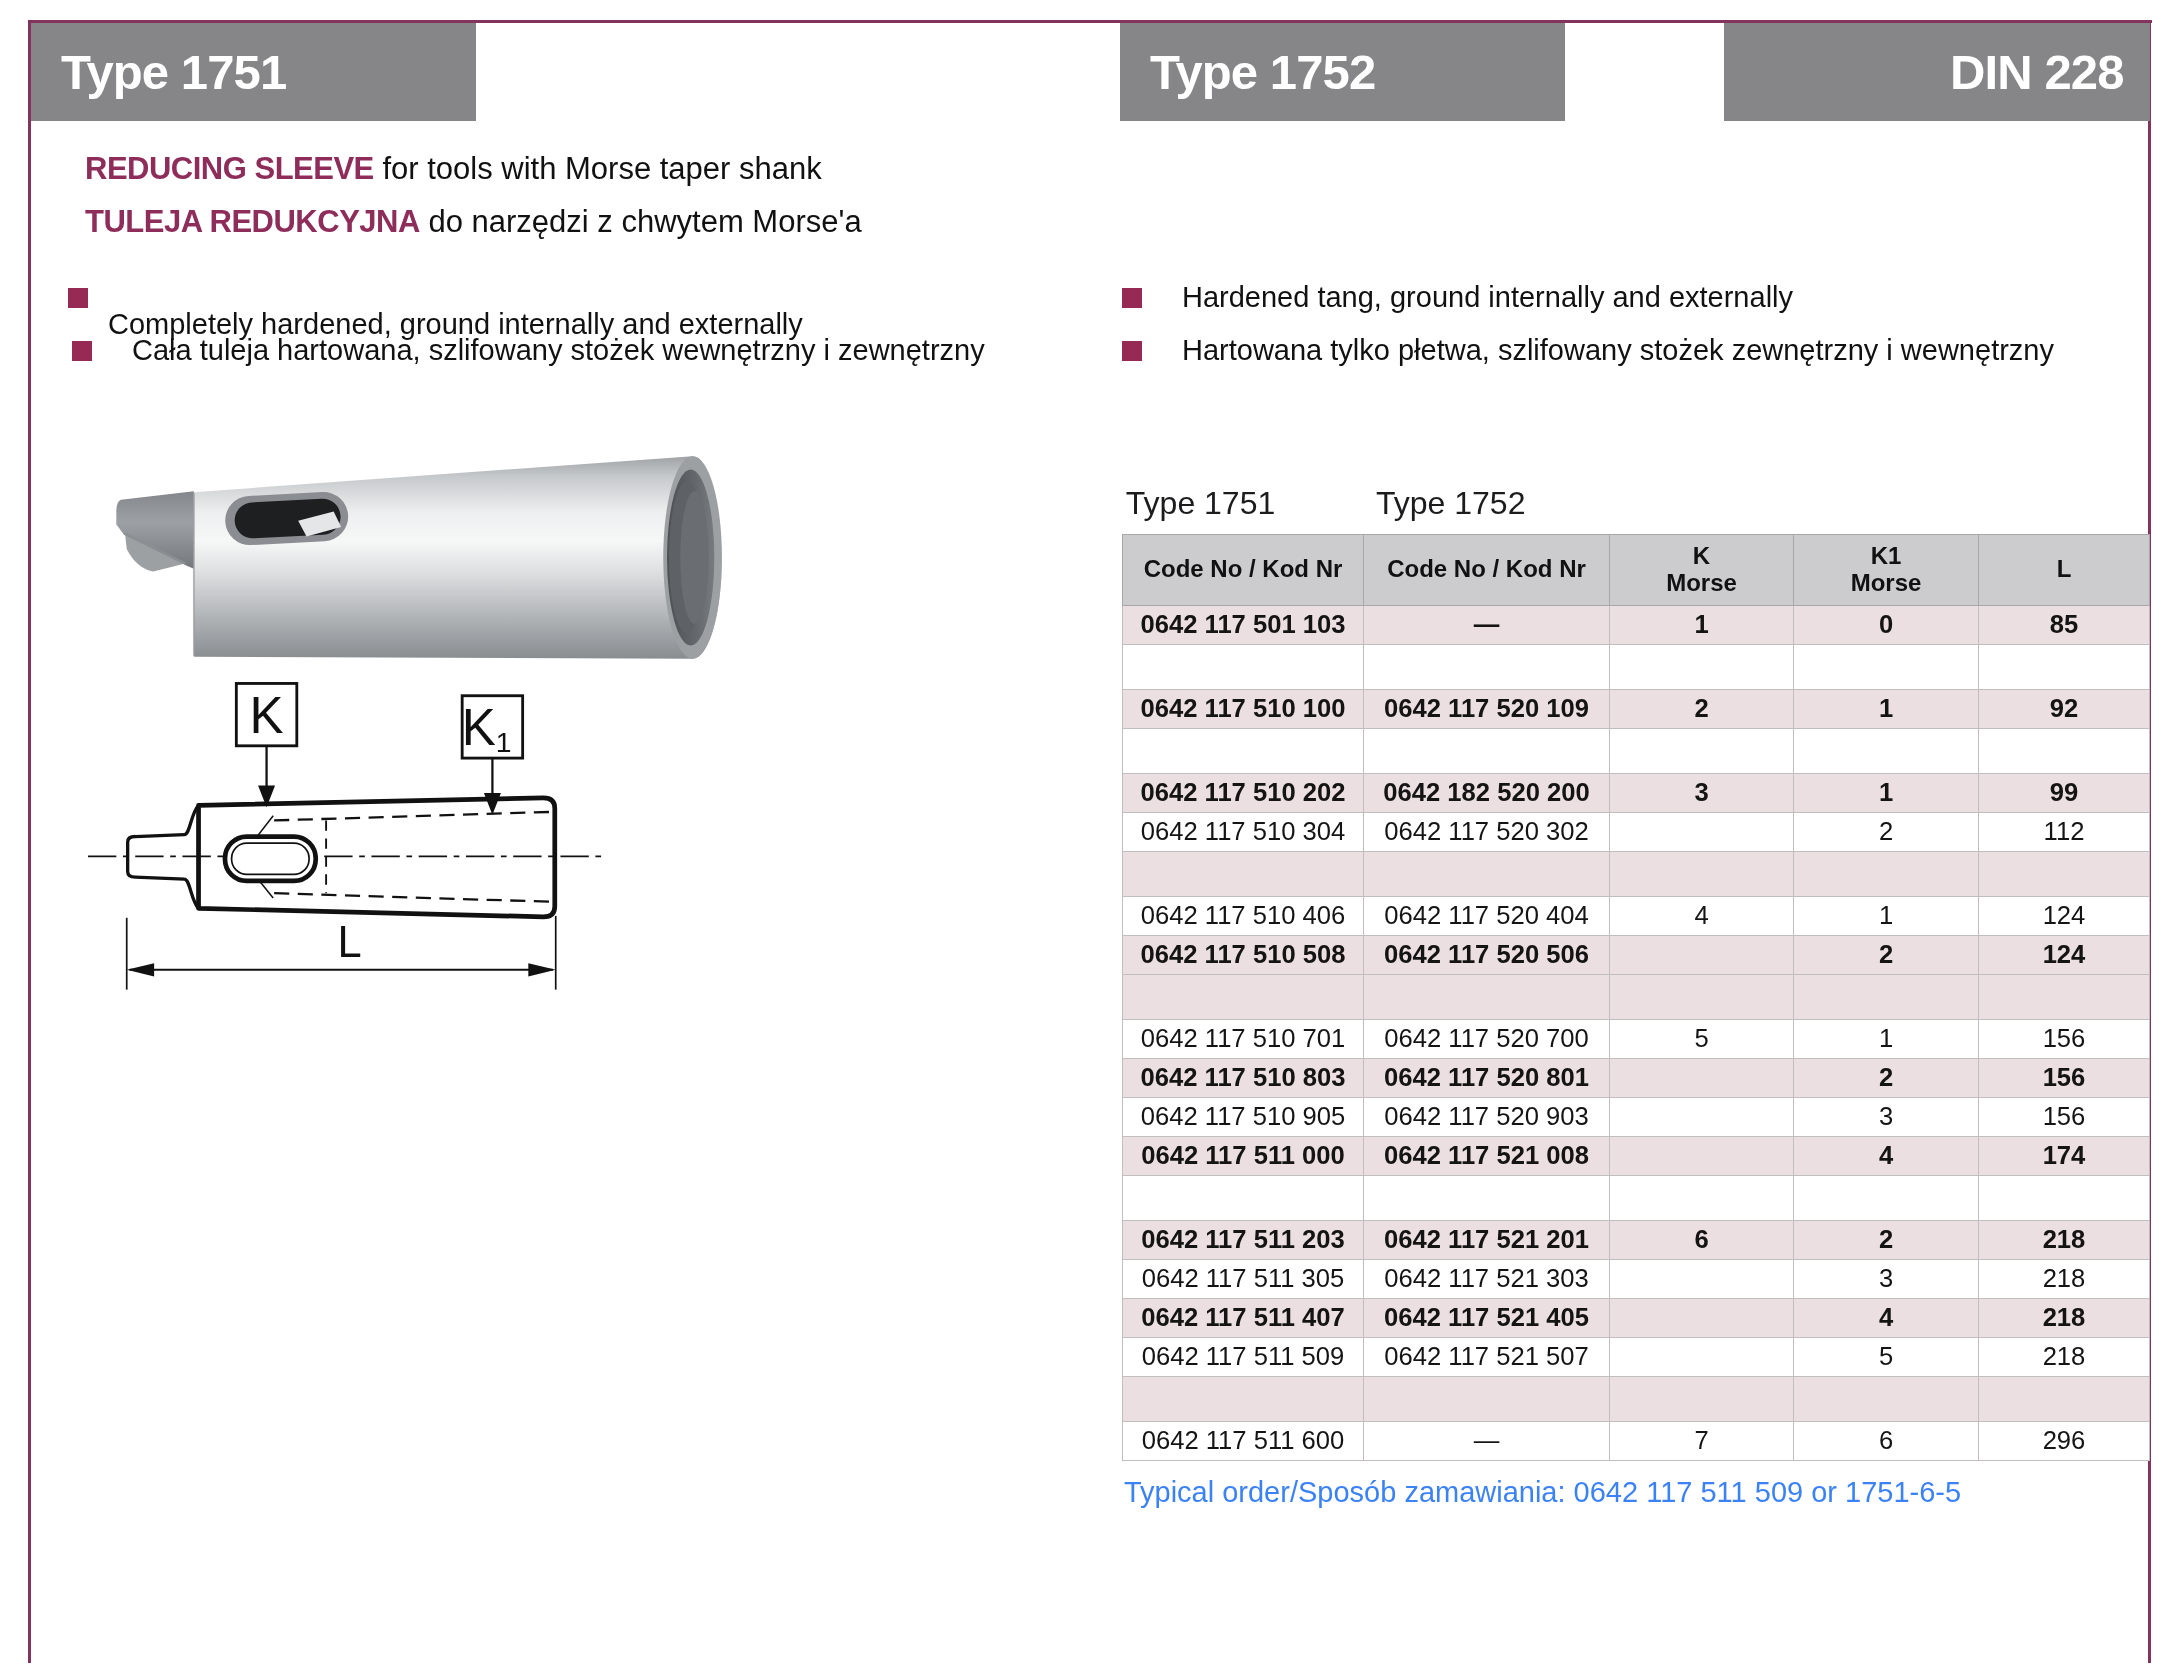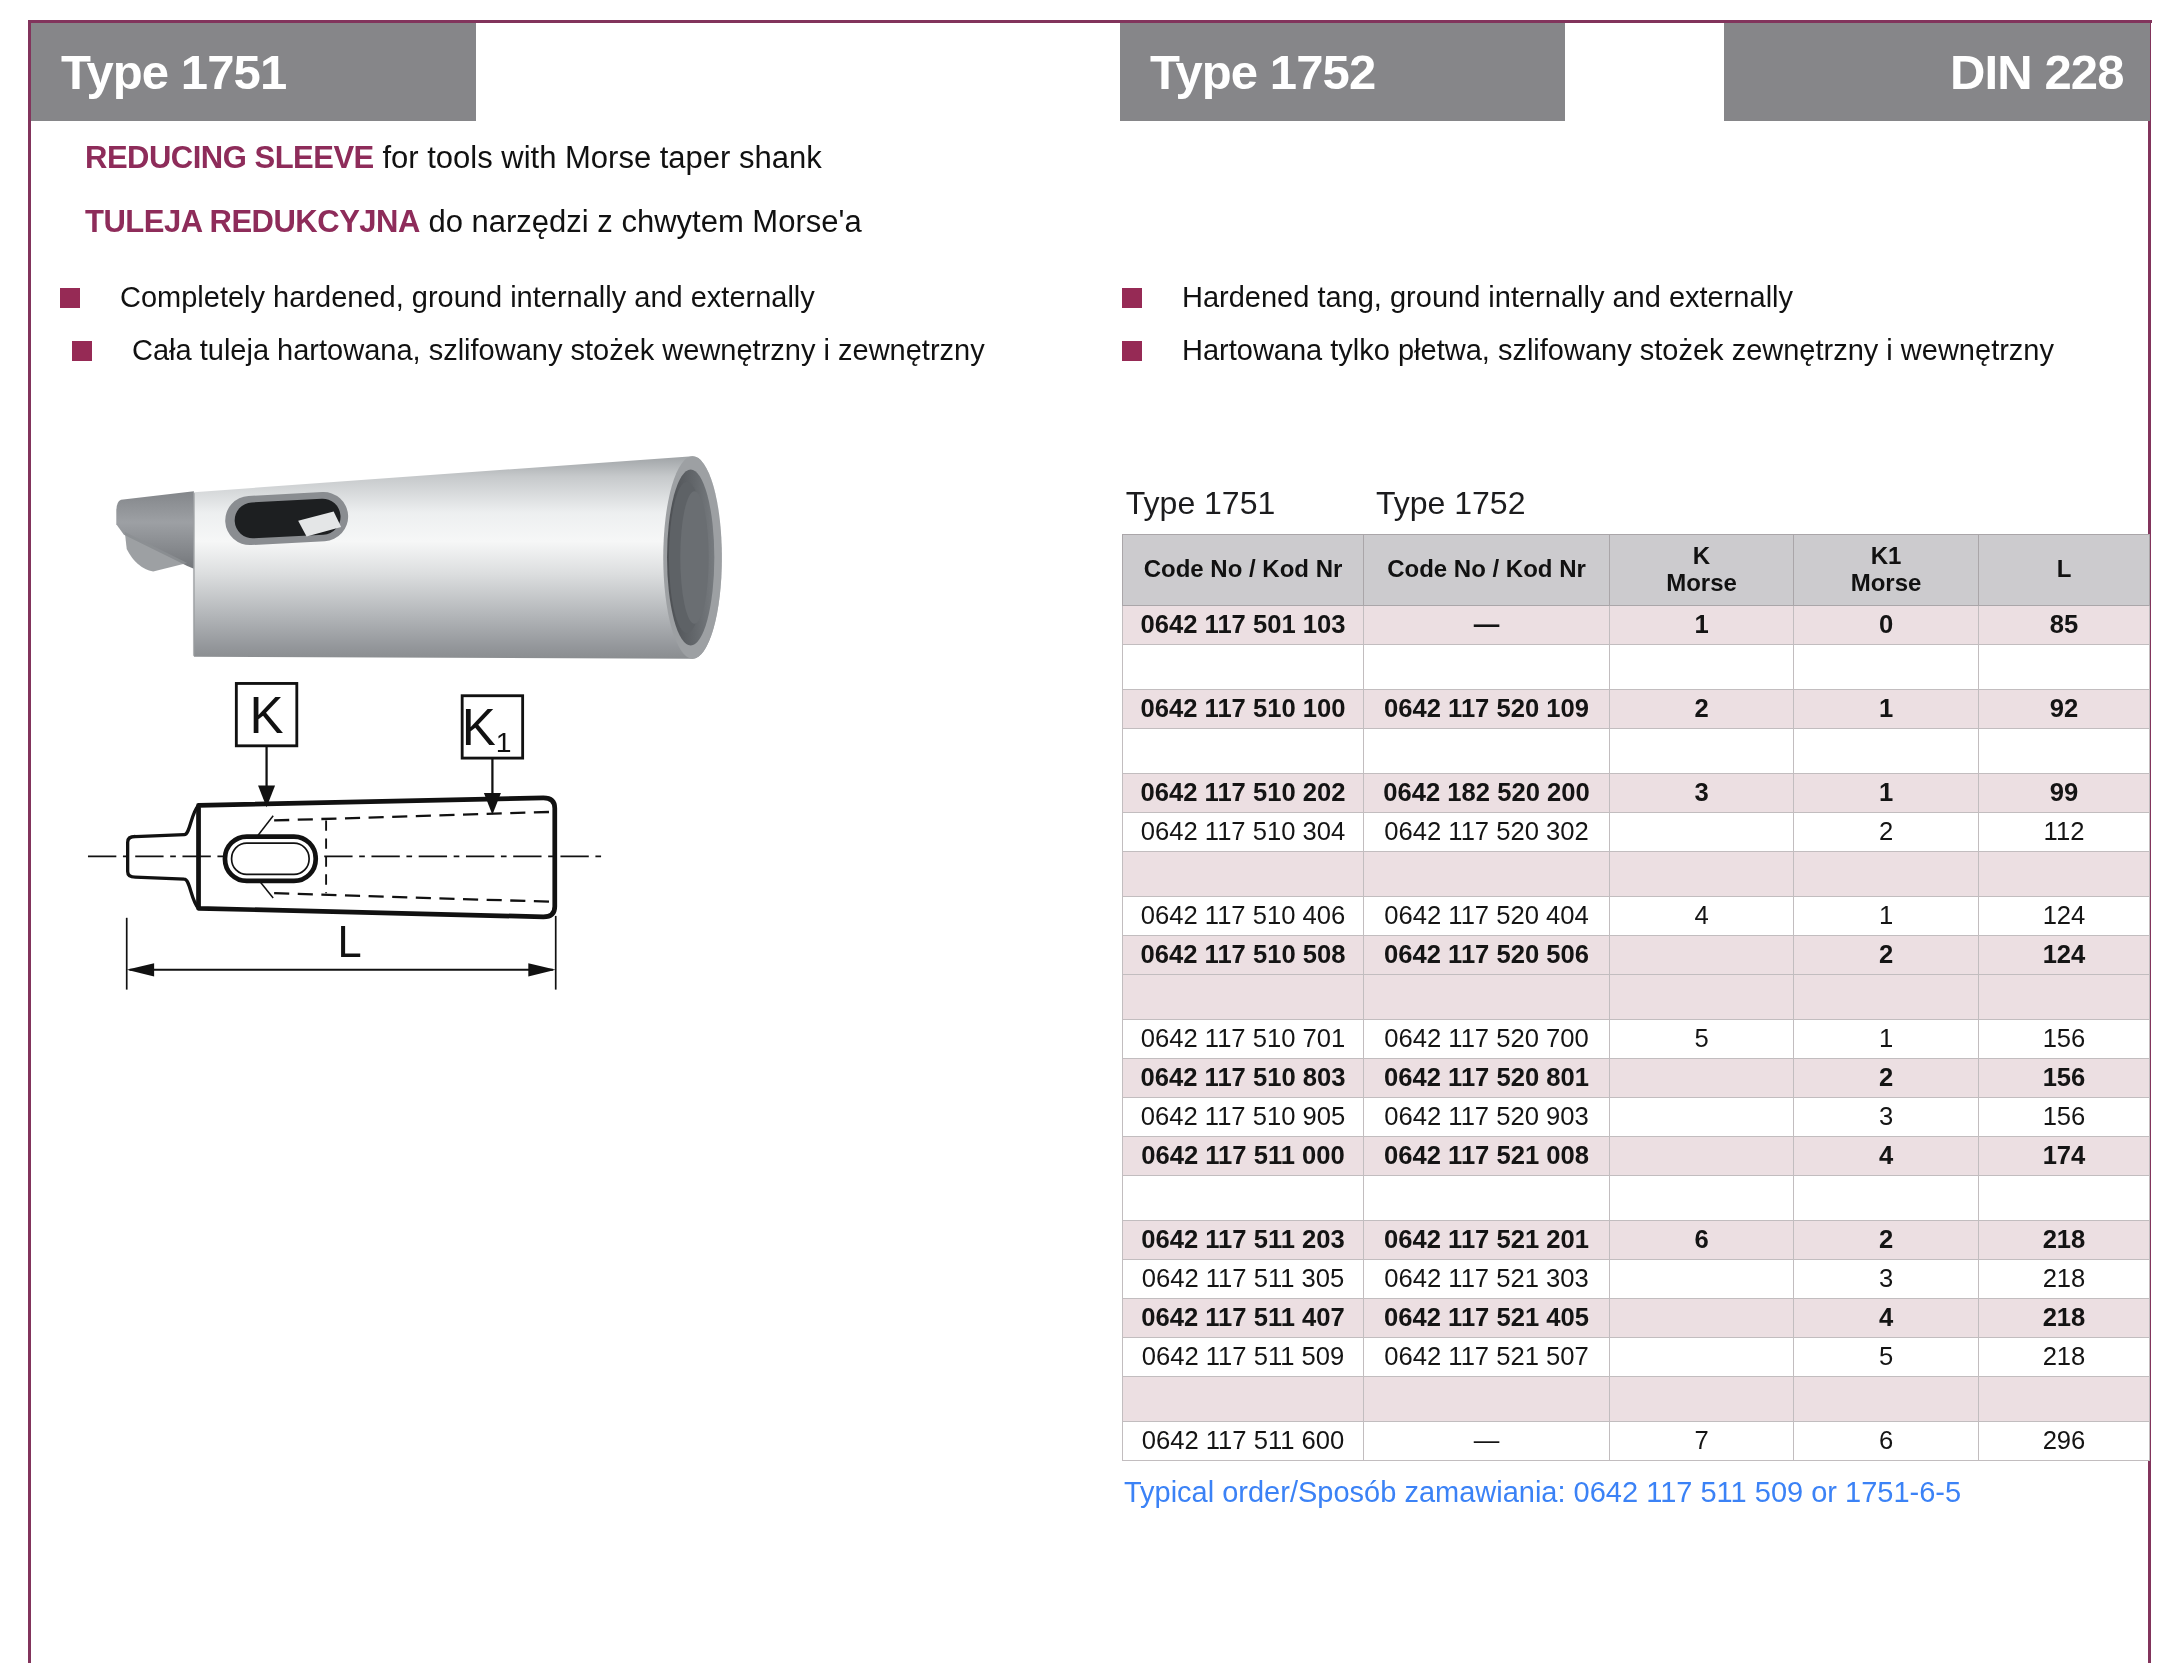--- a/index.html
+++ b/index.html
@@ -17,27 +17,27 @@
     position:absolute; top:23px; height:98px; background:#868689; color:#fff;
     font-weight:bold; font-size:49px; display:flex; align-items:center; box-sizing:border-box;
     letter-spacing:-0.9px;
   }
   .box-1751 { left:31px;   width:445px; padding-left:30px; }
   .box-1752 { left:1120px; width:445px; padding-left:30px; }
   .box-din  { left:1724px; width:426px; justify-content:flex-end; padding-right:26.5px; }
 
   
   .intro-line { position:absolute; left:85px; font-size:31px; white-space:nowrap; }
-  .intro-en { top:140px; }
+  .intro-en { top:151px; }
   .intro-pl { top:204px; }
   .intro-bold { color:#8e2c5a; font-weight:bold; letter-spacing:-0.5px; }
 
   
   .feature { position:absolute; display:flex; align-items:flex-start; font-size:29px; white-space:nowrap; }
-  .f-l1 { left:60px;   top:281px; }
+  .f-l1 { left:68px;   top:281px;flex-direction:column; }
   .f-l2 { left:72px;   top:334px; }
   .f-r1 { left:1122px; top:281px; }
   .f-r2 { left:1122px; top:334px; }
   .bullet-sq { width:20px; height:20px; background:#962a55; margin-top:6.6px; flex:0 0 auto; }
   .feature .txt { margin-left:40px; }
 
   
   .photo-wrap   { position:absolute; left:104px; top:437px; width:634px; height:256px; }
   .diagram-wrap { position:absolute; left:80px;  top:674px; width:530px; height:326px; }
 

